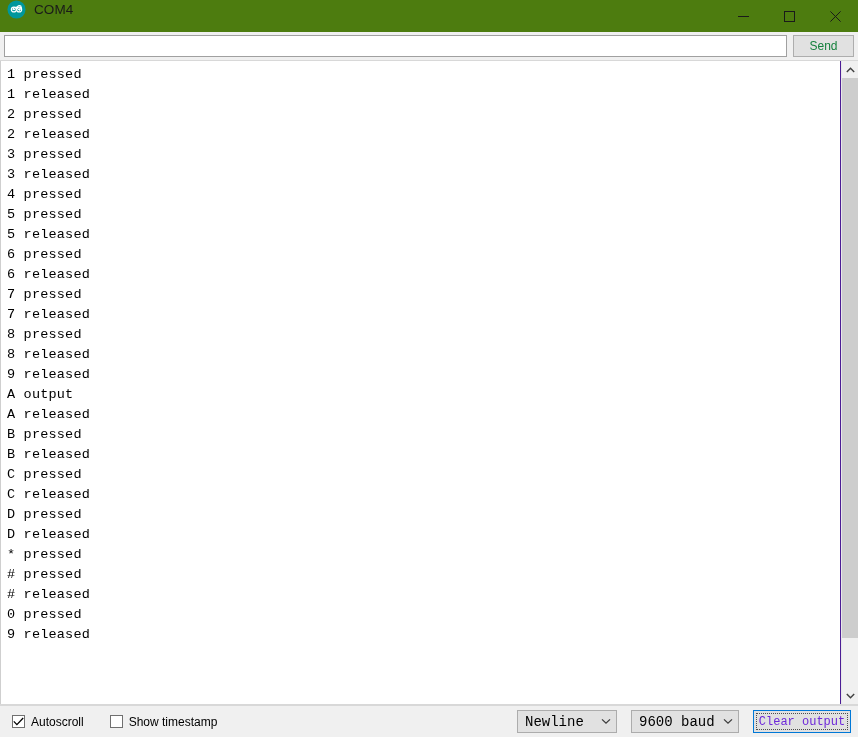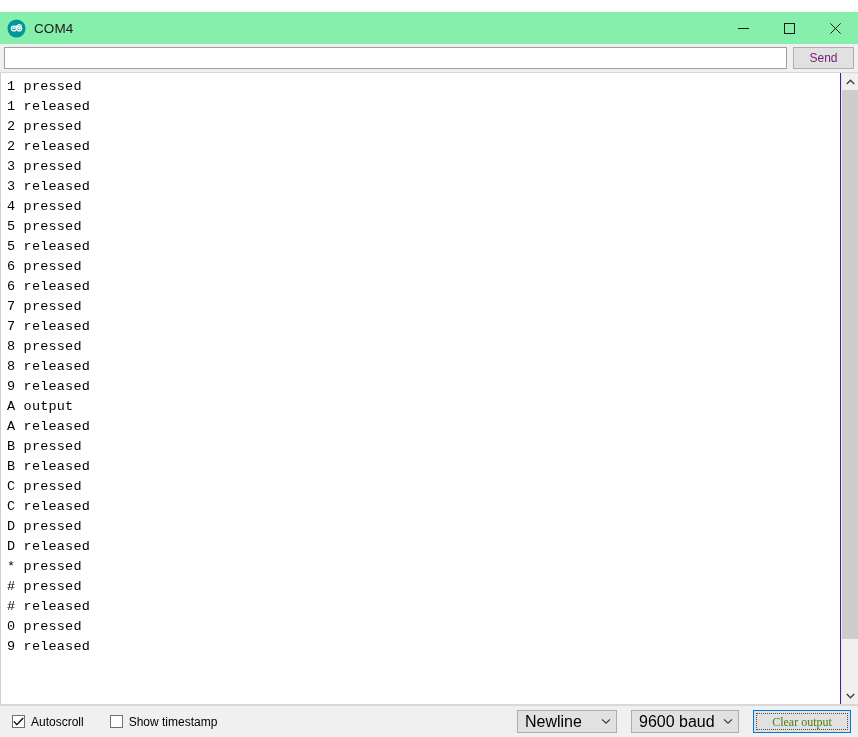--- a/index.html
+++ b/index.html
@@ -21,25 +21,24 @@
     flex-direction: column;
     background: #ffffff;
     position: relative;
     box-sizing: border-box;
   }
 
   
   .titlebar {
     height: 32px;
     min-height: 32px;
-    background: #86efac;
-    display: flex;
-    align-items: center;
-    position: relative;
-    margin-top: 12px;
+    background: #4d7c0f;
+    display: flex;
+    align-items: flex-start;
+    position: relative;
   }
   .title-left {
     display: flex;
     align-items: center;
     padding-left: 7px;
     gap: 8px;
   }
   .arduino-logo {
     width: 19px;
     height: 19px;
@@ -94,21 +93,21 @@
     color: #000;
   }
   .send-btn {
     width: 61px;
     height: 22px;
     box-sizing: border-box;
     background: #e1e1e1;
     border: 1px solid #adadad;
     font-family: "Liberation Sans", sans-serif;
     font-size: 12px;
-    color: #701a75;
+    color: #15803d;
     cursor: default;
     padding: 0;
     line-height: 20px;
   }
 
   
   .output-wrap {
     flex: 1;
     display: flex;
     background: #ffffff;
@@ -218,22 +217,22 @@
     border: 1px solid #acacac;
     display: flex;
     align-items: center;
     cursor: default;
     margin-right: 6px;
   }
   .combo.line-ending { width: 100px; }
   .combo.baud { width: 108px; }
   .combo-value {
     flex: 1;
-    font-family: Liberation Sans, sans-serif;
-    font-size: 16px;
+    font-family: Liberation Mono, monospace;
+    font-size: 14px;
     color: #000;
     padding-left: 7px;
     line-height: 1;
     white-space: nowrap;
     overflow: hidden;
   }
   .combo-arrow {
     width: 20px;
     display: flex;
     align-items: center;
@@ -252,23 +251,23 @@
     margin-right: 3px;
     position: relative;
   }
   .clear-btn .focus-ring {
     position: absolute;
     left: 2px; right: 2px; top: 2px; bottom: 2px;
     border: 1px dotted #4d4d4d;
     pointer-events: none;
   }
   .clear-label {
-    font-family: Liberation Serif, serif;
+    font-family: Liberation Mono, monospace;
     font-size: 12px;
-    color: #4d7c0f;
+    color: #6d28d9;
     line-height: 1;
     position: relative;
     z-index: 1;
   }
 </style>
 </head>
 <body>
 
 <div class="window">
 

